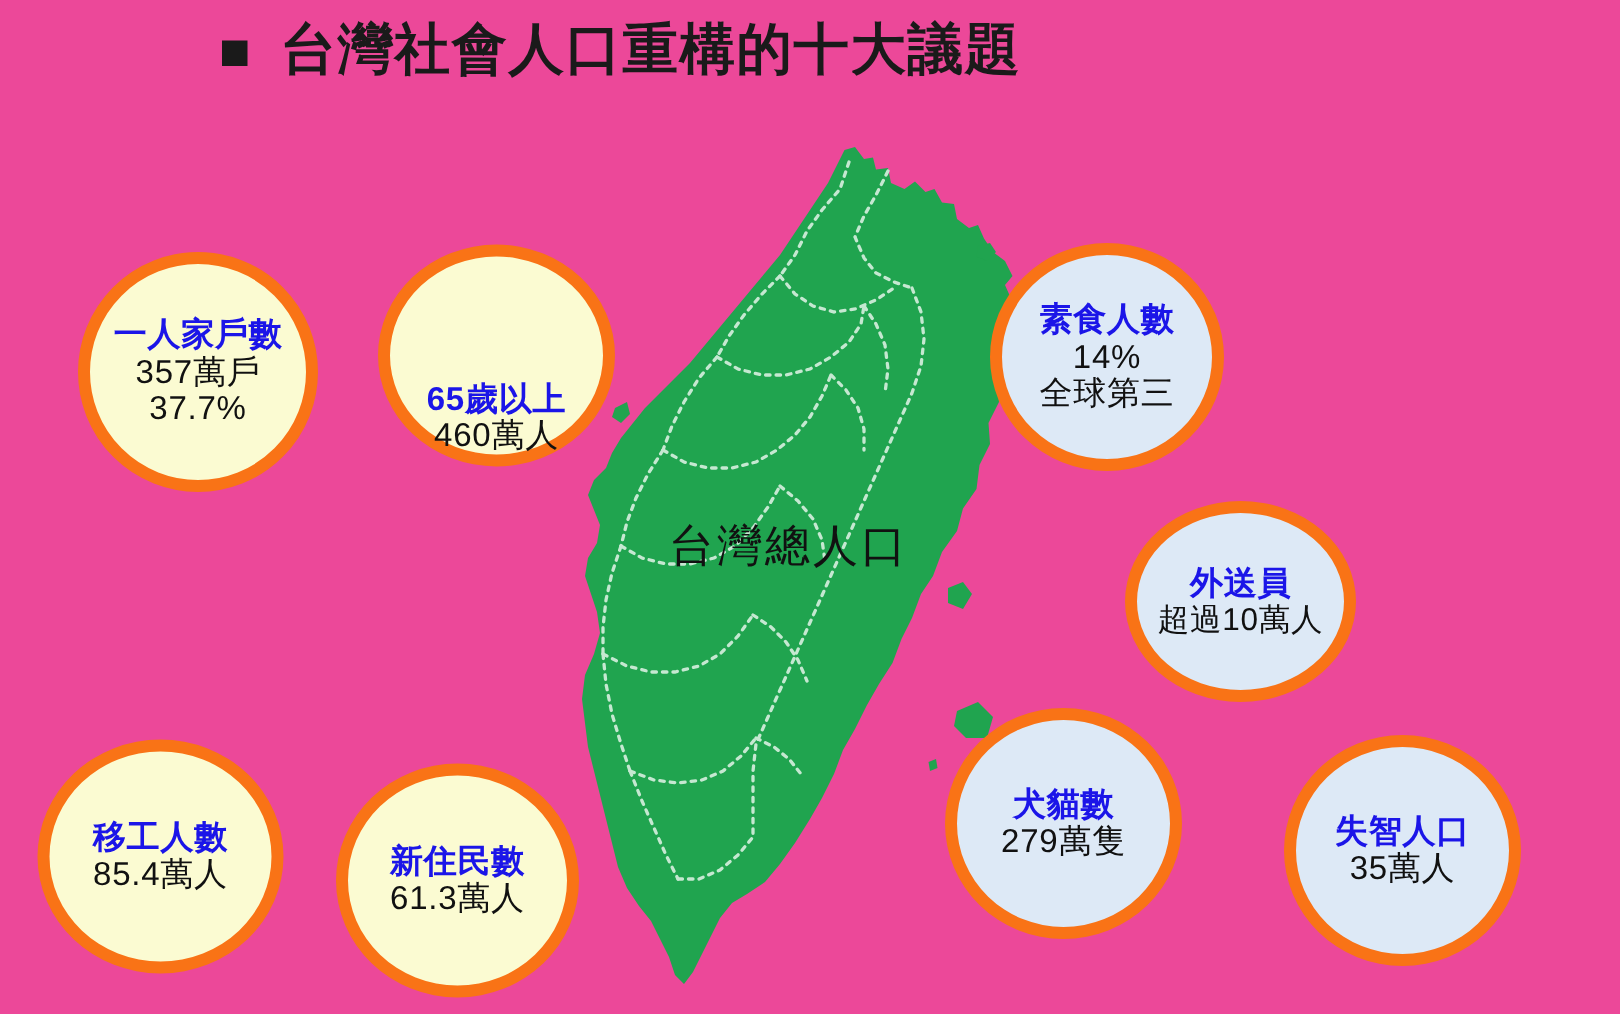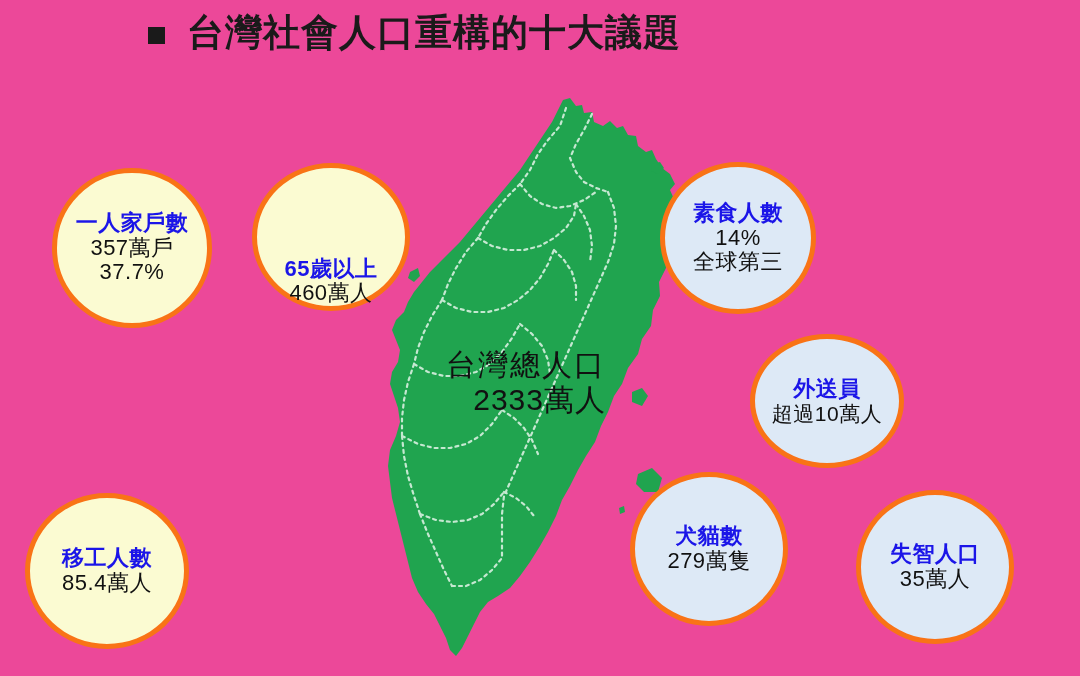--- a/index.html
+++ b/index.html
@@ -64,21 +64,21 @@
     line-height: 1.16;
     pointer-events: none;
   }
   #map-label .line1 { font-size: 30px; letter-spacing: 2px; }
   #map-label .line2 { font-size: 30px; letter-spacing: 1px; }
 
   
   .bubble {
     position: absolute;
     border-radius: 50%;
-    border: 5px solid #f97316;
+    border: 8px solid #f97316;
     box-sizing: border-box;
     display: flex;
     flex-direction: column;
     align-items: center;
     justify-content: center;
     text-align: center;
     line-height: 1.12;
   }
   .bubble.yellow { background: #fbfbd2; }
   .bubble.blue   { background: #dde9f6; }
@@ -151,21 +151,20 @@
         <path d="M262 296 L272 292 L278 300 L272 310 L262 306 Z"></path>
         <path d="M268 378 L282 372 L292 382 L288 396 L274 396 L266 388 Z"></path>
         <path d="M249 412 L254 410 L255 416 L250 418 Z"></path>
         <path d="M40 176 L48 172 L50 180 L44 186 L38 182 Z"></path>
       </g>
     </svg>
   </div>
 
   <div id="map-label">
     <div class="line1">台灣總人口</div>
-    <div class="line2">2333萬人</div>
   </div>
 
   <div class="bubble yellow" style="left:52px; top:168px; width:160px; height:160px;">
     <div class="head">一人家戶數</div>
     <div class="sub">357萬戶</div>
     <div class="sub">37.7%</div>
   </div>
 
   <div class="bubble yellow" style="left:252px; top:163px; width:158px; height:148px;justify-content:flex-end;">
     <div class="head">65歲以上</div>
@@ -193,14 +192,18 @@
   <div class="bubble blue" style="left:856px; top:490px; width:158px; height:154px;align-items:center;">
     <div class="head">失智人口</div>
     <div class="sub">35萬人</div>
   </div>
 
   <div class="bubble yellow" style="left:25px; top:493px; width:164px; height:156px;">
     <div class="head">移工人數</div>
     <div class="sub">85.4萬人</div>
   </div>
 
+  <div class="bubble yellow" style="left:224px; top:509px; width:162px; height:156px;">
+    <div class="head">新住民數</div>
+    <div class="sub">61.3萬人</div>
+  </div>
 
 </div>
 
 </body></html>

